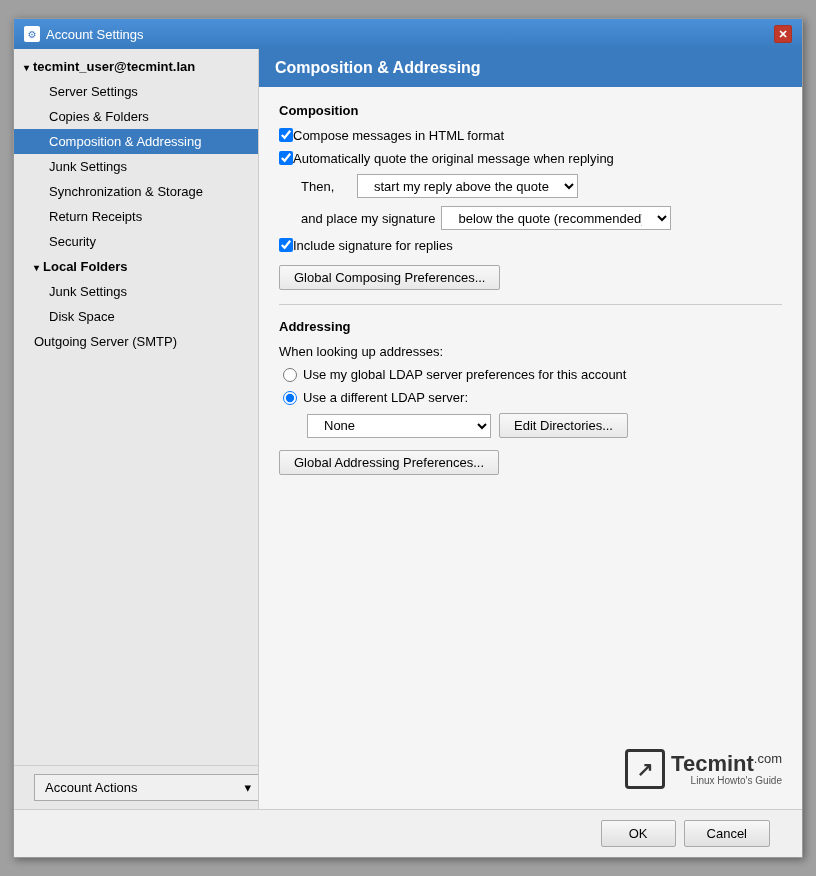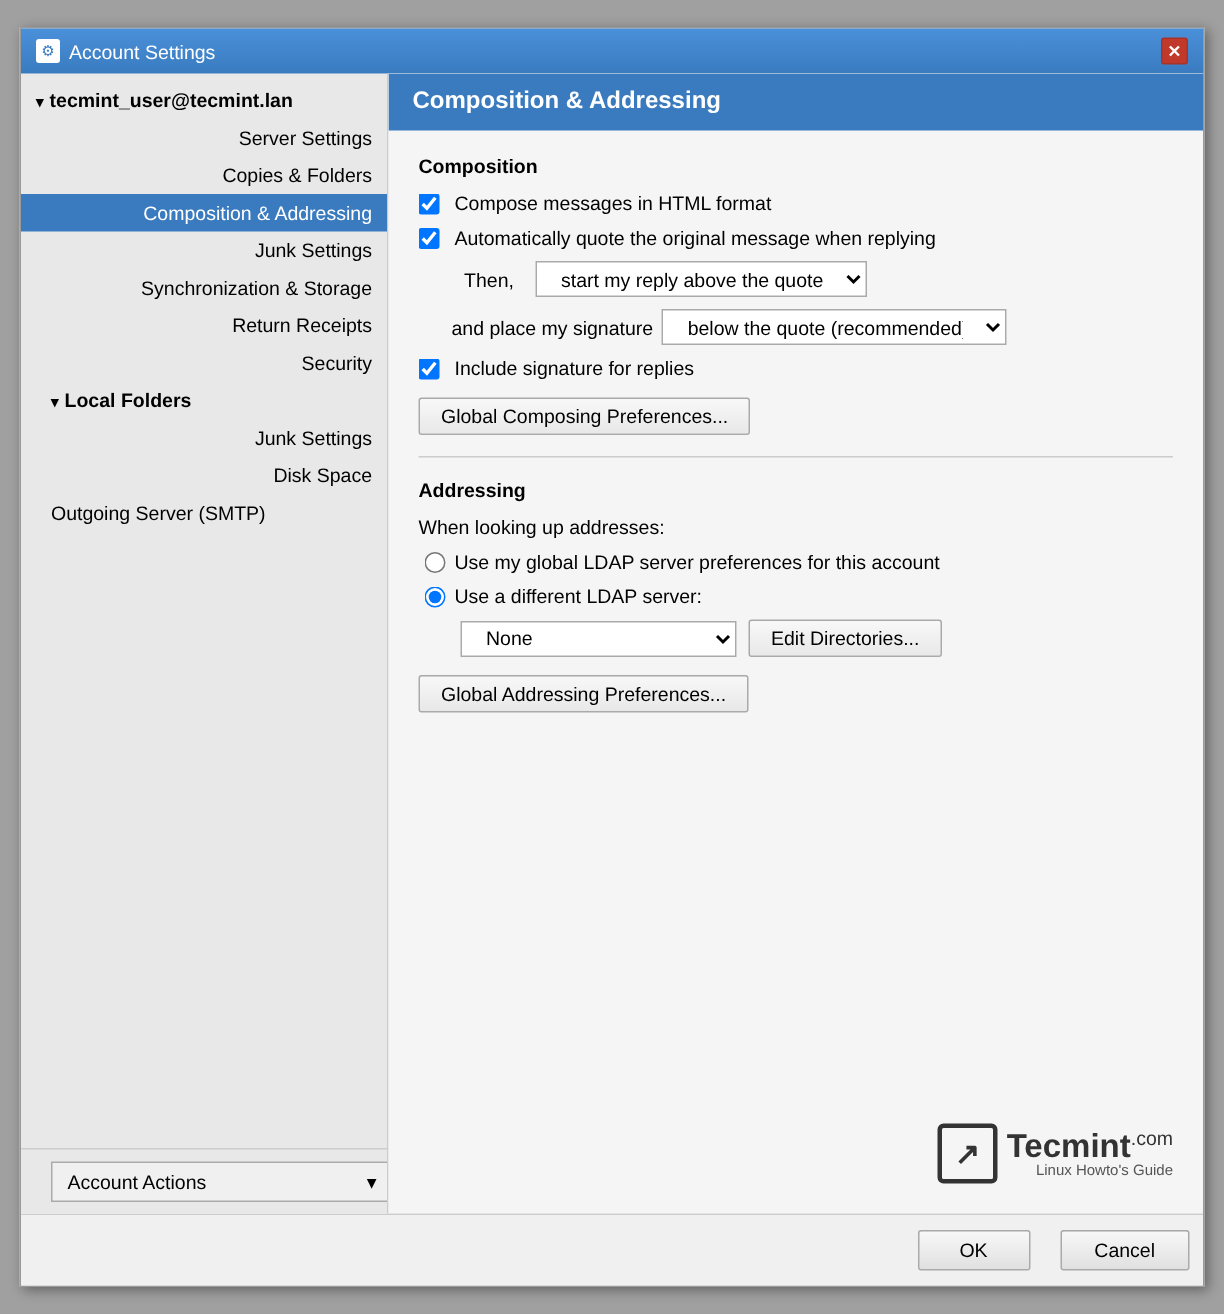--- a/index.html
+++ b/index.html
@@ -93,21 +93,20 @@
       background: #3a7bbf;
       color: white;
     }
     .sidebar-item.account-root {
       padding-left: 10px;
       font-weight: 600;
       color: #000;
     }
     .sidebar-item.level2 {
       padding-left: 35px;
-      text-align: right;
     }
     .sidebar-item.level1 {
       padding-left: 20px;
       font-weight: 700;
     }
     .sidebar-bottom {
       padding: 8px;
       border-top: 1px solid #ccc;
       background: #e8e8e8;
     }
@@ -144,40 +143,39 @@
       flex: 1;
     }
     .section-title {
       font-size: 13px;
       font-weight: bold;
       margin-bottom: 10px;
       color: #000000;
     }
     .checkbox-row {
       display: flex;
-      align-items: flex-end;
+      align-items: flex-start;
       margin-bottom: 8px;
-      gap: 10px;
+      gap: 0;
     }
     .checkbox-row input[type="checkbox"] {
       width: 14px;
       height: 14px;
       flex-shrink: 0;
     }
     .inline-row {
       display: flex;
       align-items: center;
       margin-bottom: 8px;
       gap: 6px;
       padding-left: 22px;
     }
     .inline-label {
       white-space: nowrap;
       min-width: 50px;
-      text-align: center;
     }
     select {
       padding: 2px 12px;
       border: 1px solid #aaa;
       background: white;
       font-size: 13px;
       height: 24px;
     }
     .button-row {
       margin: 12px 0;
@@ -211,24 +209,24 @@
       align-items: center;
       gap: 8px;
       padding-left: 28px;
       margin-bottom: 10px;
     }
     .ldap-row select {
       width: 200px;
     }
     
     .window-footer {
-      padding: 10px 9px;
+      padding: 10px 32px;
       display: flex;
       justify-content: flex-end;
-      gap: 20px;
+      gap: 8px;
       border-top: 1px solid #ccc;
       background: #f0f0f0;
       flex-shrink: 0;
       align-items: center;
     }
     .footer-btn {
       padding: 5px 22px;
       border: 1px solid #aaa;
       background: linear-gradient(to bottom, #f8f8f8, #e0e0e0);
       cursor: pointer;

